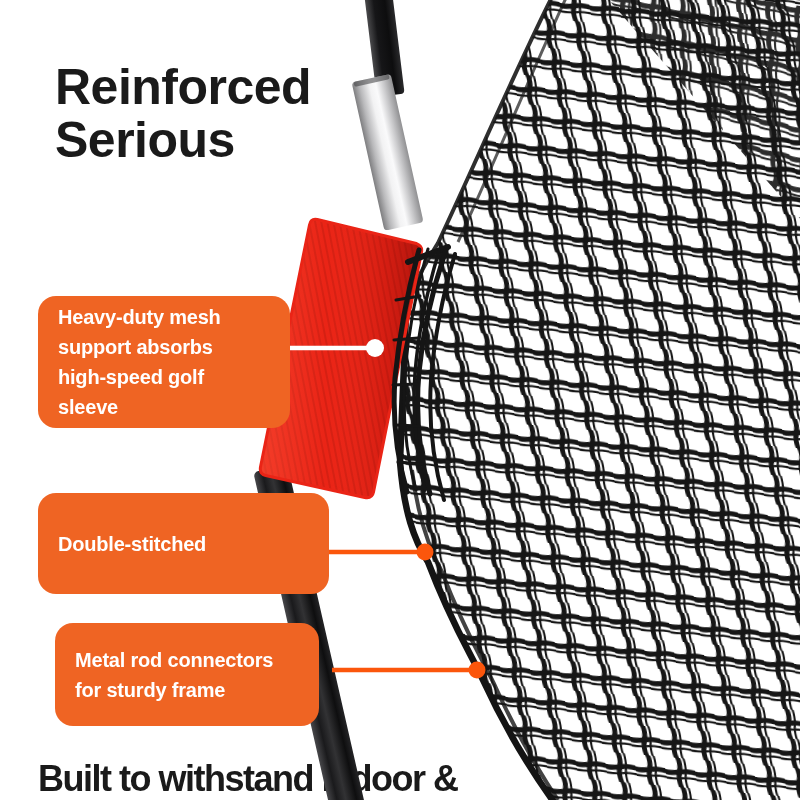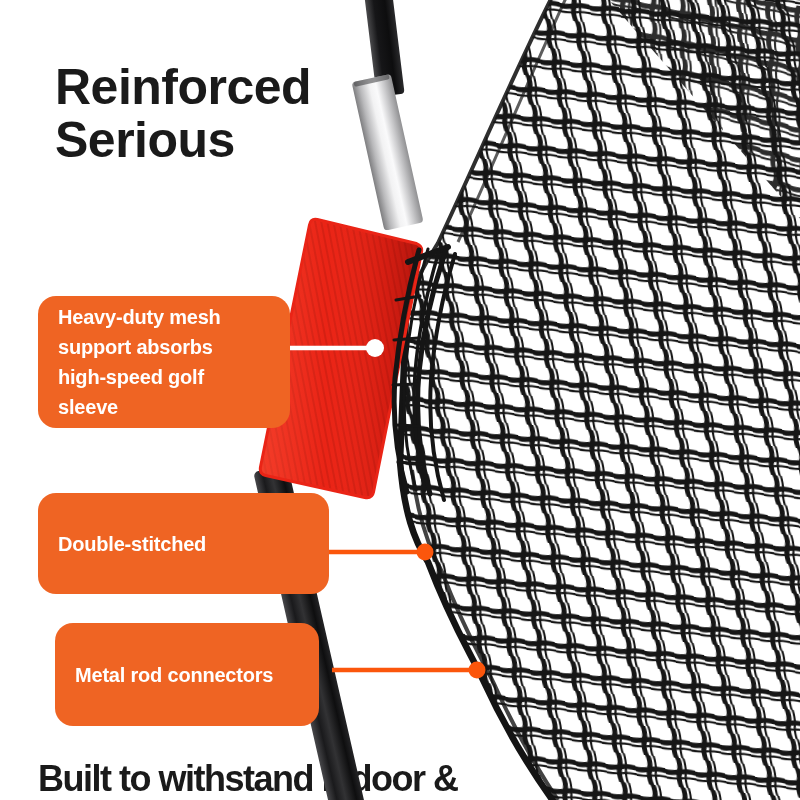--- a/index.html
+++ b/index.html
@@ -159,15 +159,16 @@
     <div>high-speed golf</div>
     <div>sleeve</div>
   </div>
 
   <div class="callout callout-2">
     <div>Double-stitched</div>
   </div>
 
   <div class="callout callout-3">
     <div>Metal rod connectors</div>
+    <div>for sturdy frame</div>
   </div>
 
 </div>
 
 </body></html>

